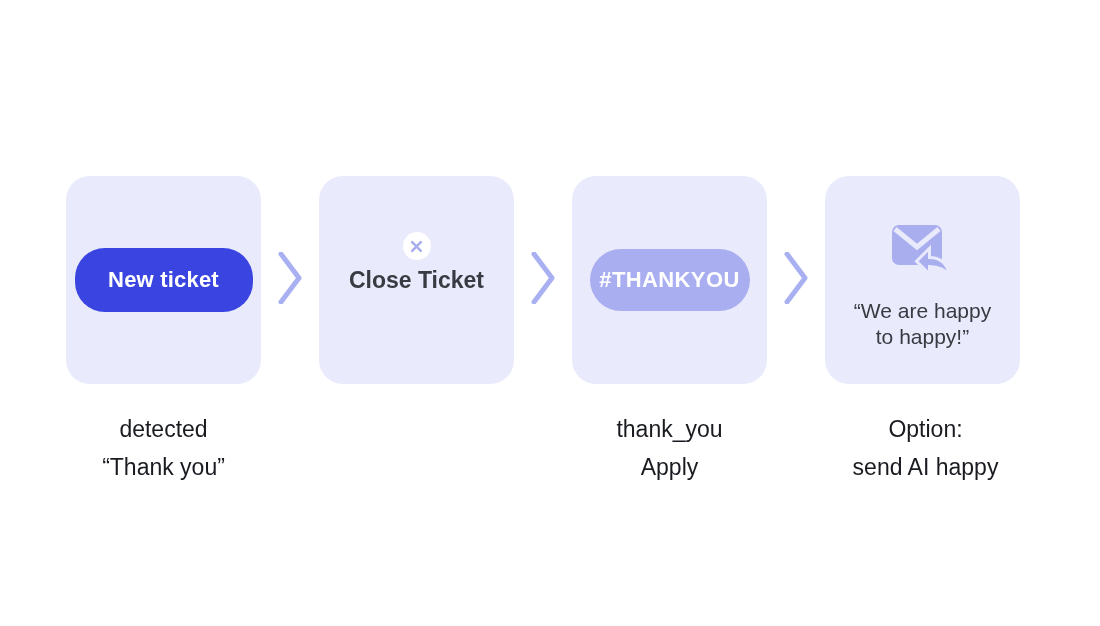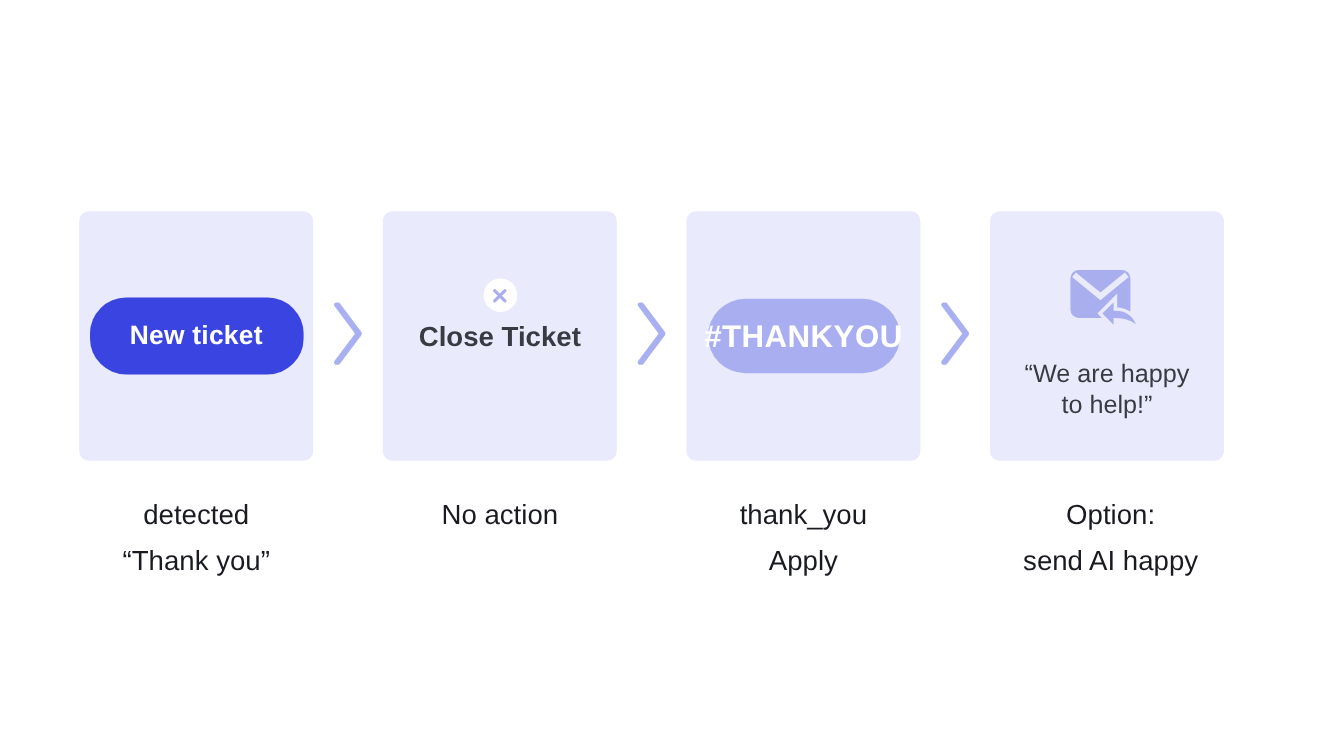--- a/index.html
+++ b/index.html
@@ -21,21 +21,21 @@
   .step {
     width: 195px;
     display: flex;
     flex-direction: column;
     align-items: center;
   }
   .card {
     width: 195px;
     height: 208px;
     background: var(--card-bg);
-    border-radius: 8px;
+    border-radius: 24px;
     position: relative;
     display: flex;
     flex-direction: column;
     align-items: center;
     justify-content: center;
     box-sizing: border-box;
   }
   .arrow-gap {
     width: 58px;
     height: 208px;
@@ -64,21 +64,21 @@
     justify-content: center;
     letter-spacing: 0.2px;
   }
   .pill-tag {
     width: 160px;
     height: 62px;
     border-radius: 31px;
     background: var(--tag-lavender);
     color: var(--button-text);
     font-weight: bold;
-    font-size: 26px;
+    font-size: 22px;
     display: flex;
     align-items: center;
     justify-content: center;
     letter-spacing: 0.4px;
   }
   .card-title {
     font-weight: bold;
     font-size: 23px;
     color: var(--title-text);
   }
@@ -153,21 +153,20 @@
   <div class="step">
     <div class="card">
       <div class="close-badge">
         <svg width="13" height="13" viewBox="0 0 13 13">
           <path class="close-x-path" d="M2.2 2.2 L10.8 10.8 M10.8 2.2 L2.2 10.8"></path>
         </svg>
       </div>
       <div class="card-title">Close Ticket</div>
     </div>
     <div class="caption">
-      <div>No action</div>
     </div>
   </div>
 
   <div class="arrow-gap">
     <span>
       <svg width="24" height="52" viewBox="0 0 24 52">
         <path class="chevron-path" d="M3 2 L21 26 L3 50"></path>
       </svg>
     </span>
   </div>
@@ -195,21 +194,21 @@
       <div class="quote-block">
         <span>
           <svg width="62" height="56" viewBox="0 0 62 56">
             <rect class="env-body" x="1" y="1" width="50" height="40" rx="7"></rect>
             <path class="env-flap" d="M4 5 L26 23 L48 5"></path>
             <path class="reply-arrow" transform="translate(20 15) scale(1.85)" d="M10 9 V5 l-7 7 7 7 v-4.1 c5 0 8.5 1.6 11 5.1 -1 -5 -4 -10 -11 -10 z"></path>
           </svg>
         </span>
         <div class="quote-text">
           <div>“We are happy</div>
-          <div>to help!”</div>
+          <div>to happy!”</div>
         </div>
       </div>
     </div>
     <div class="caption caption-shift-left">
       <div>Option:</div>
       <div>send AI happy</div>
     </div>
   </div>
 
 </div>

